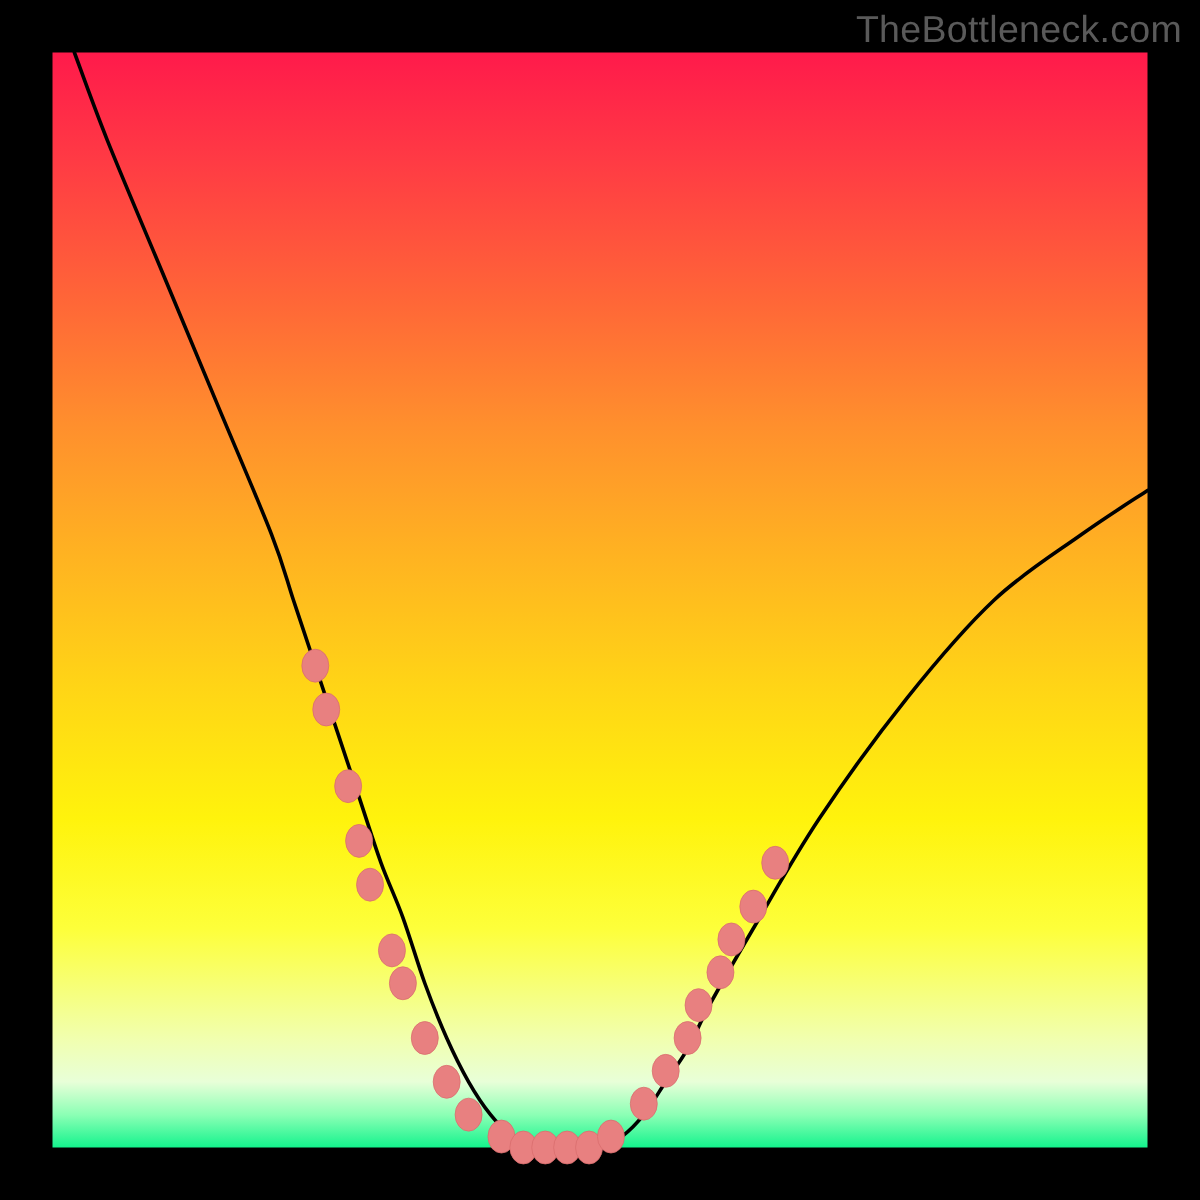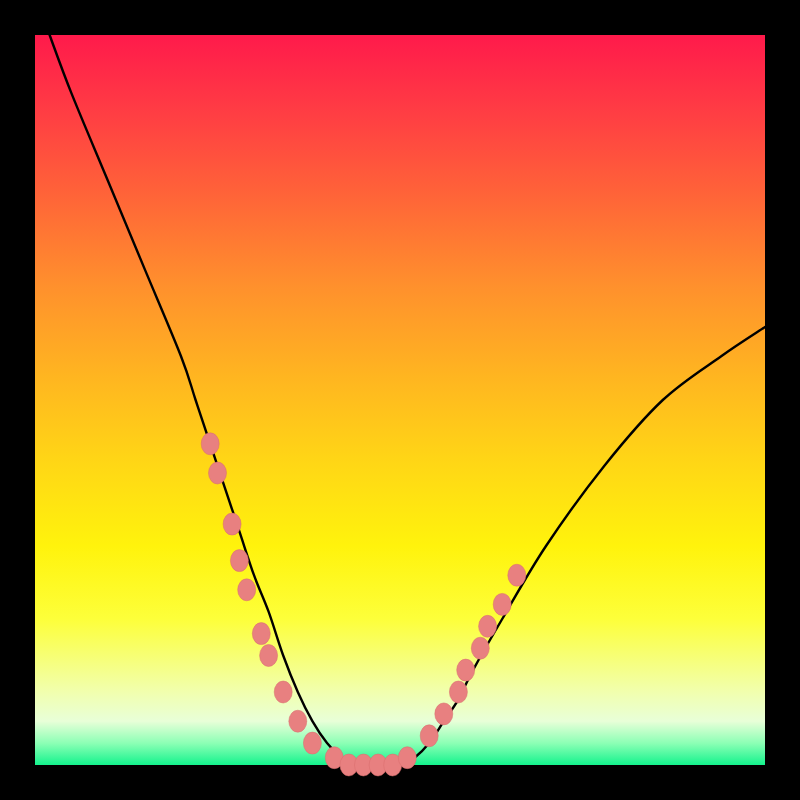--- a/index.html
+++ b/index.html
@@ -87,13 +87,14 @@
           <ellipse cx="408.8" cy="678.9" rx="9" ry="11" fill="#e88080" stroke="#d86c6c" stroke-width="0.5"></ellipse>
           <ellipse cx="423.4" cy="657" rx="9" ry="11" fill="#e88080" stroke="#d86c6c" stroke-width="0.5"></ellipse>
           <ellipse cx="430.7" cy="635.1" rx="9" ry="11" fill="#e88080" stroke="#d86c6c" stroke-width="0.5"></ellipse>
           <ellipse cx="445.3" cy="613.2" rx="9" ry="11" fill="#e88080" stroke="#d86c6c" stroke-width="0.5"></ellipse>
           <ellipse cx="452.6" cy="591.3" rx="9" ry="11" fill="#e88080" stroke="#d86c6c" stroke-width="0.5"></ellipse>
           <ellipse cx="467.2" cy="569.4" rx="9" ry="11" fill="#e88080" stroke="#d86c6c" stroke-width="0.5"></ellipse>
           <ellipse cx="481.8" cy="540.2" rx="9" ry="11" fill="#e88080" stroke="#d86c6c" stroke-width="0.5"></ellipse>
         </g>
     </svg>
   </div>
+  <div class="watermark">TheBottleneck.com</div>
 </div>
 
 </body></html>

